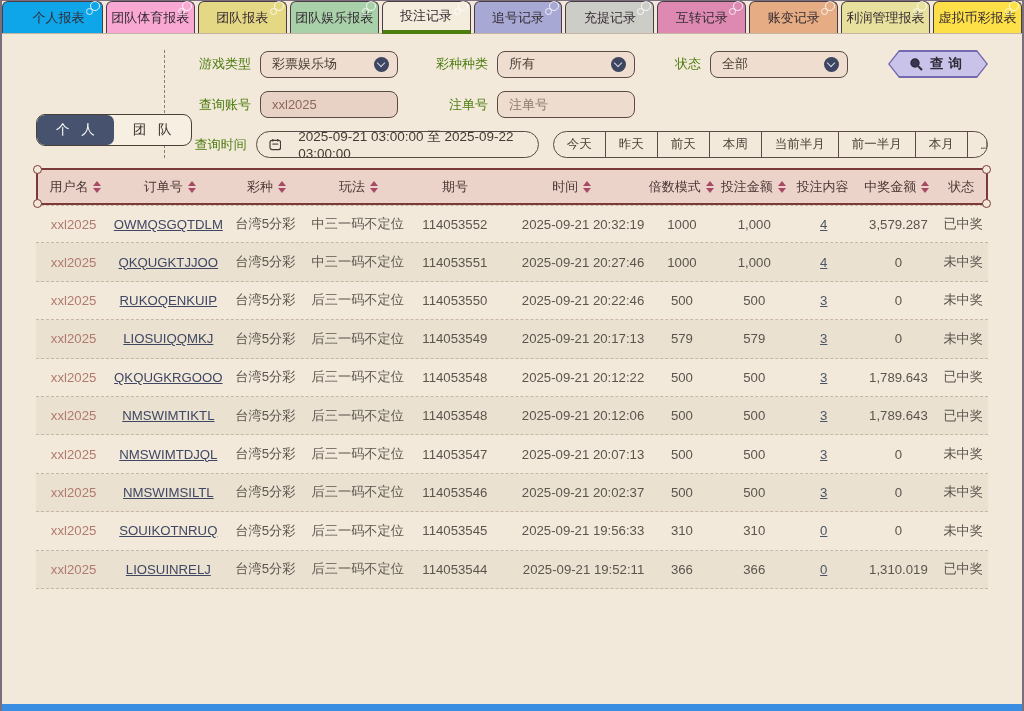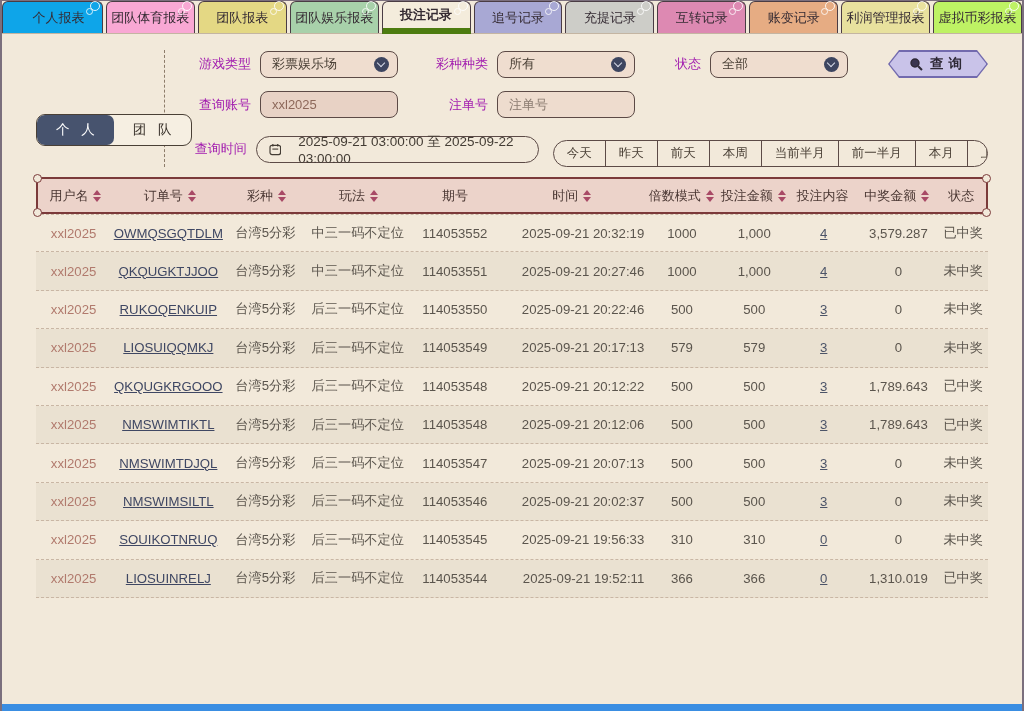--- a/index.html
+++ b/index.html
@@ -9,45 +9,45 @@
 
   
   .tabbar { display:flex; gap:3px; height:33px; align-items:stretch; border-bottom:1px solid #c4b5a2; }
   .tab { position:relative; flex:1; display:flex; align-items:center; justify-content:center;
          border:1px solid #4a3c44; border-bottom:none; border-radius:6px 6px 0 0;
          font-size:13px; color:#352b33; cursor:pointer; }
   .tab::before { content:''; position:absolute; top:-1px; right:2px; width:8px; height:8px;
                  border:1px solid rgba(255,255,255,.85); border-radius:50%; }
   .tab::after  { content:''; position:absolute; top:6px; right:9px; width:5px; height:5px;
                  border:1px solid rgba(255,255,255,.8); border-radius:50%; }
-  .tab.active { margin-bottom:-1px; border-bottom:6px solid #4d7c0f; font-weight:bold; }
+  .tab.active { margin-bottom:-1px; border-bottom:4px solid #4d7c0f; font-weight:normal; }
 
   
   .filters { position:relative; margin:16px 34px 8px 34px; }
   .scope { position:absolute; left:0; top:64px; display:flex; border:1.6px solid #4a4036;
            border-radius:9px; overflow:hidden; background:#f6efe2; }
   .scope .opt { padding:6px 15px 6px 19px; font-size:13.5px; letter-spacing:4px; color:#3a332c; cursor:pointer; }
   .scope .opt.on { background:#47536e; color:#fff; border-radius:7px; }
   .frows { margin-left:128px; border-left:1.5px dashed #8d7c6a; padding-left:22px;
            display:flex; flex-direction:column; gap:13px; }
   .frow { display:flex; align-items:center; }
-  .flabel { font-size:13px; color:#a21caf; margin-right:9px; text-align:right; white-space:nowrap; }
+  .flabel { font-size:13px; color:#4d7c0f; margin-right:9px; text-align:right; white-space:nowrap; }
   .w64 { width:64px; } .w40 { width:40px; margin-left:26px; } .ml { margin-left:26px; }
   .dd { display:flex; align-items:center; width:138px; height:27px; border:1.6px solid #5c4a46;
         border-radius:8px; background:#efddcf; padding:0 8px 0 11px; font-size:13px; color:#4a4036; cursor:pointer; }
   .arrow { margin-left:auto; width:15px; height:15px; border-radius:50%; background:#3d4560; position:relative; }
   .arrow::after { content:''; position:absolute; left:4.4px; top:3.6px; width:5px; height:5px;
                   border-right:1.6px solid #d6dae8; border-bottom:1.6px solid #d6dae8; transform:rotate(45deg); }
   .tin { width:138px; height:27px; border:1.6px solid #5c4a46; border-radius:8px; background:#e8d2c5;
          padding:0 11px; font-size:13px; color:#8d685a; font-family:inherit; outline:none; }
   .tin.lite { background:#eedcce; color:#6b5b50; }
   .tin.lite::placeholder { color:#8a7b70; opacity:1; }
   .datef { display:flex; align-items:center; gap:17px; width:302px; height:27px; border:1.6px solid #5c4a46;
            border-radius:14px; padding:0 12px; font-size:13.5px; color:#433c34; cursor:pointer; }
-  .quick { display:flex; margin-left:14px; border:1.6px solid #5c4a46; border-radius:14px; overflow:hidden; height:27px;margin-top:9px; }
+  .quick { display:flex; margin-left:14px; border:1.6px solid #5c4a46; border-radius:14px; overflow:hidden; height:27px; }
   .quick .qb { display:flex; align-items:center; padding:0 13px; font-size:12.5px; color:#4a4036;
                border-right:1.6px solid #5c4a46; background:transparent; cursor:pointer; white-space:nowrap; }
   .quick .qb:last-child { border-right:none; }
   .qbtn-o { margin-left:auto; width:100px; height:28px; background:#726aae; padding:1.6px;
             clip-path:polygon(11px 0,calc(100% - 11px) 0,100% 50%,calc(100% - 11px) 100%,11px 100%,0 50%); cursor:pointer; }
   .qbtn-i { width:100%; height:100%; background:#c9c3e9; display:flex; align-items:center; justify-content:center;
             gap:7px; font-size:13.5px; letter-spacing:5px; color:#2e2936; font-weight:bold;
             clip-path:polygon(10px 0,calc(100% - 10px) 0,100% 50%,calc(100% - 10px) 100%,10px 100%,0 50%); }
 
   
@@ -113,21 +113,21 @@
       </div>
       <div class="tab" style="background: rgb(221, 137, 178);">
         <span>互转记录</span>
       </div>
       <div class="tab" style="background: rgb(230, 172, 131);">
         <span>账变记录</span>
       </div>
       <div class="tab" style="background: rgb(232, 225, 158);">
         <span>利润管理报表</span>
       </div>
-      <div class="tab" style="background: #bef264;">
+      <div class="tab" style="background: #fde047;">
         <span>虚拟币彩报表</span>
       </div>
     </div>
 
   <div class="filters">
 
     <div class="scope">
       <div class="opt on">个 人</div>
       <div class="opt">团 队</div>
     </div>

